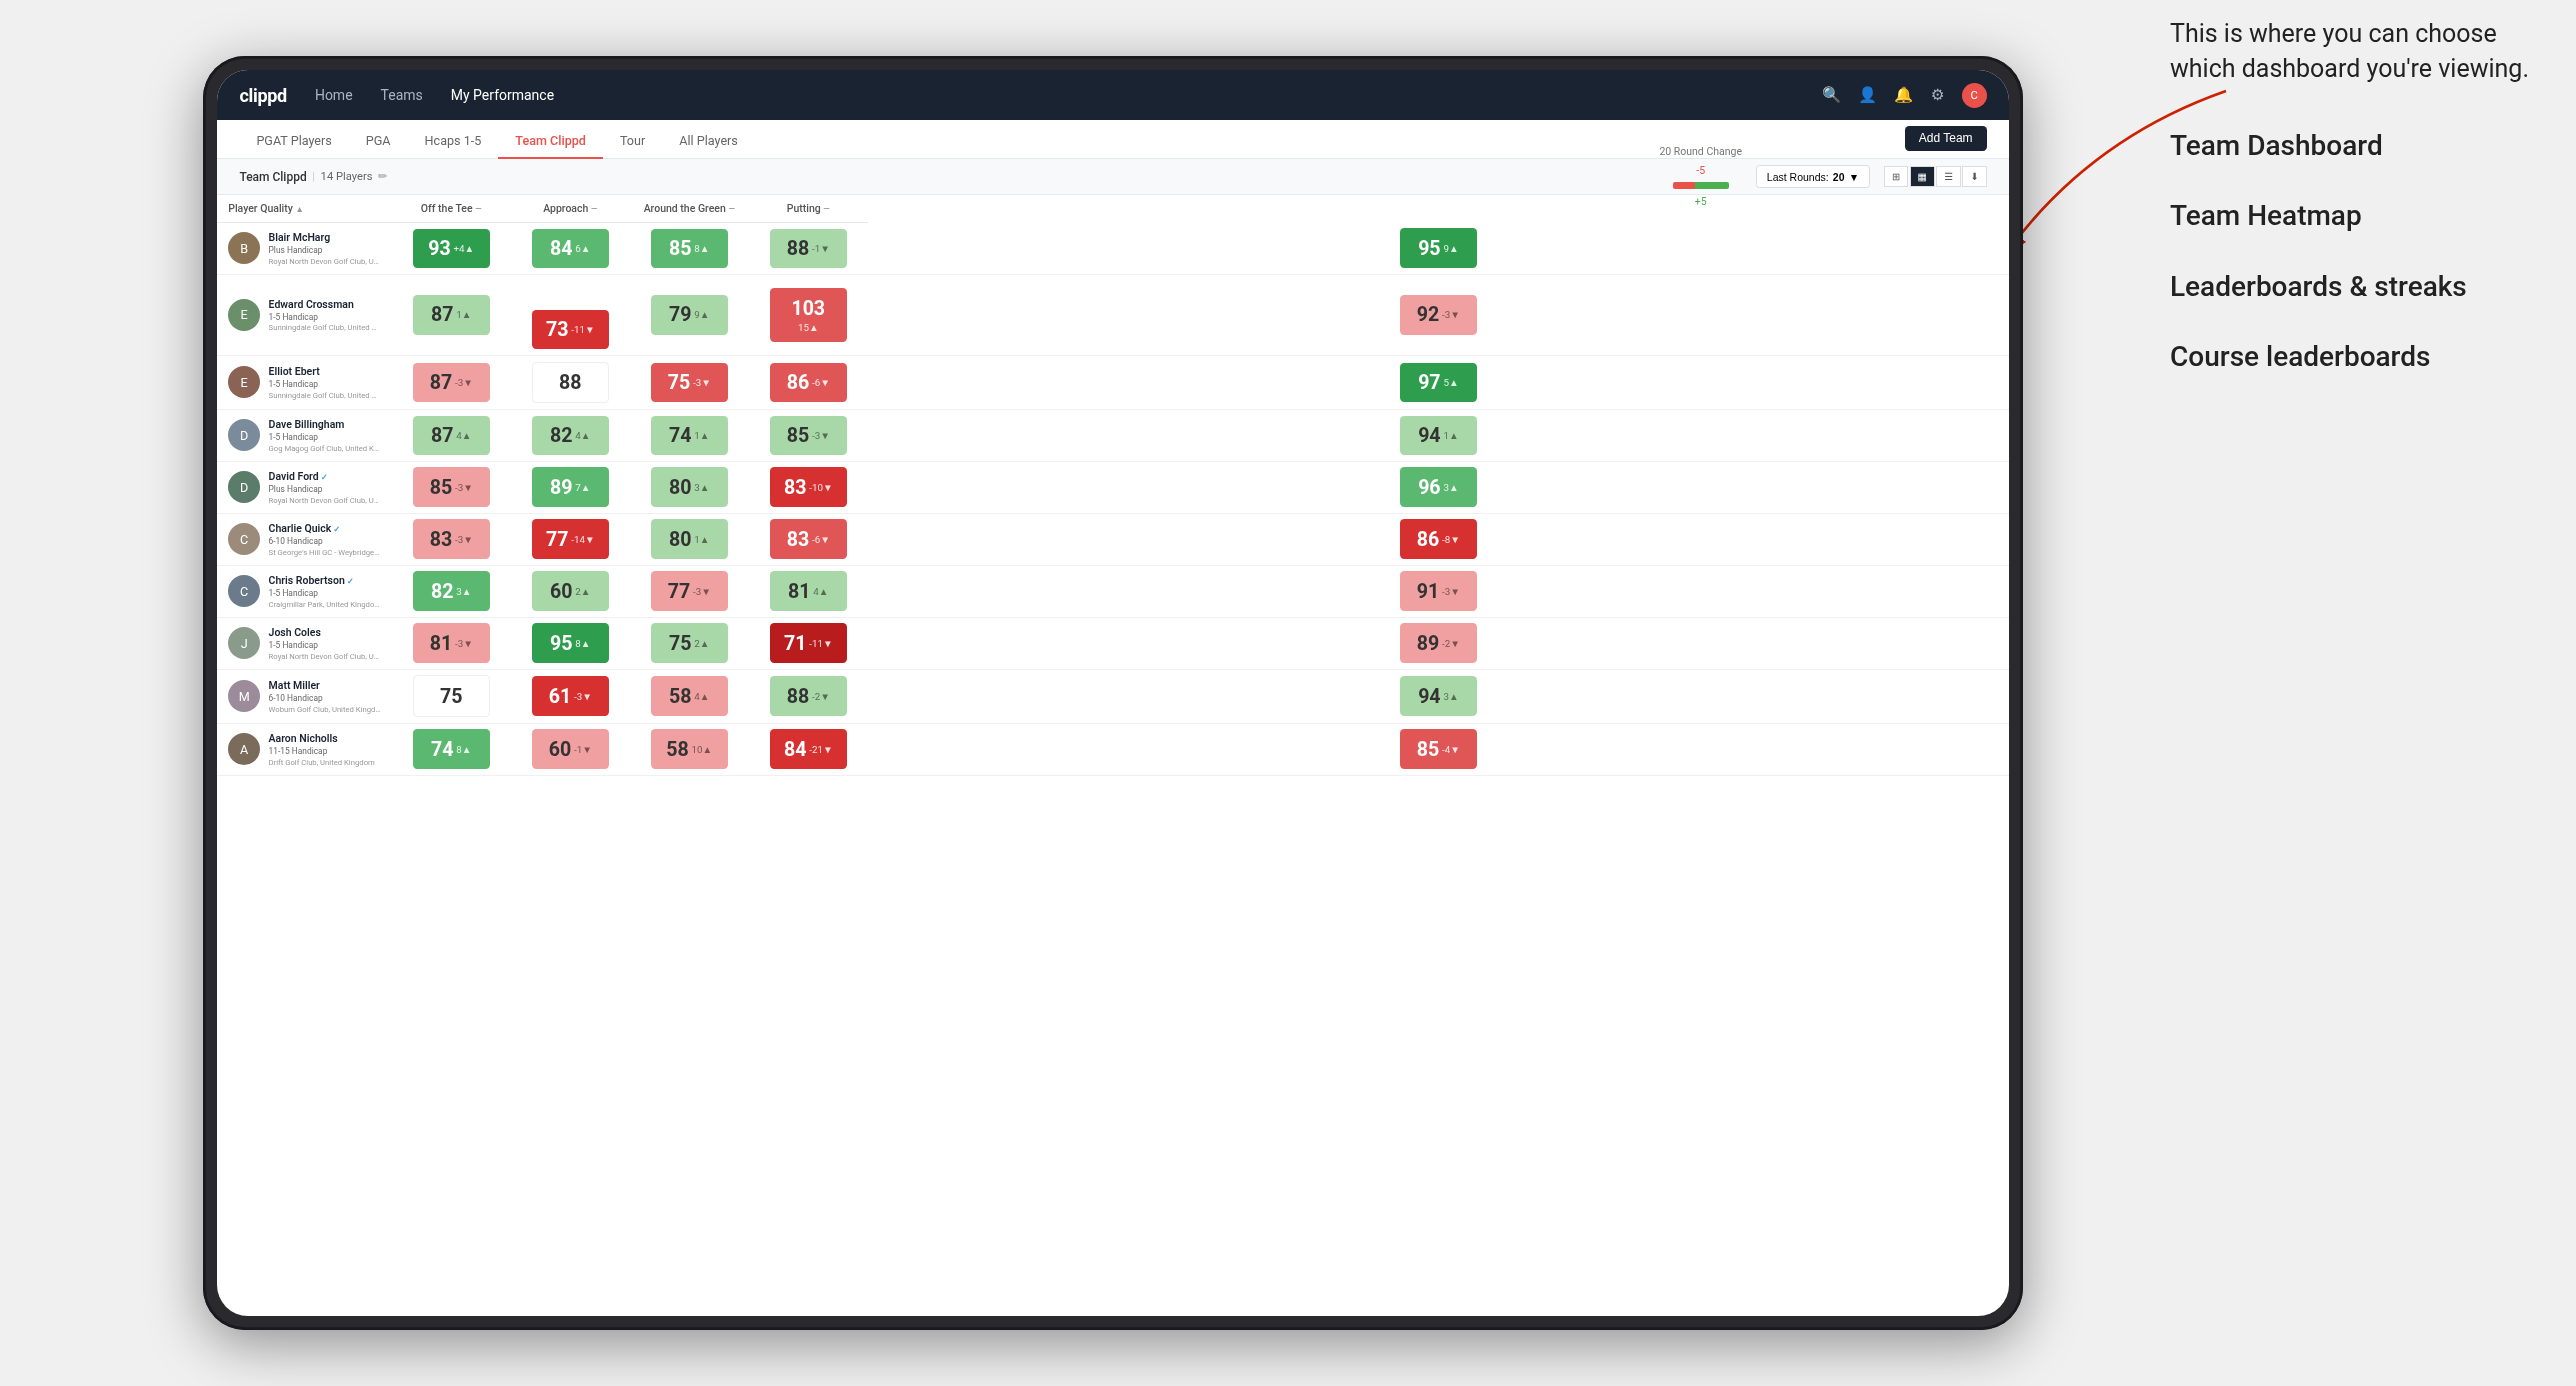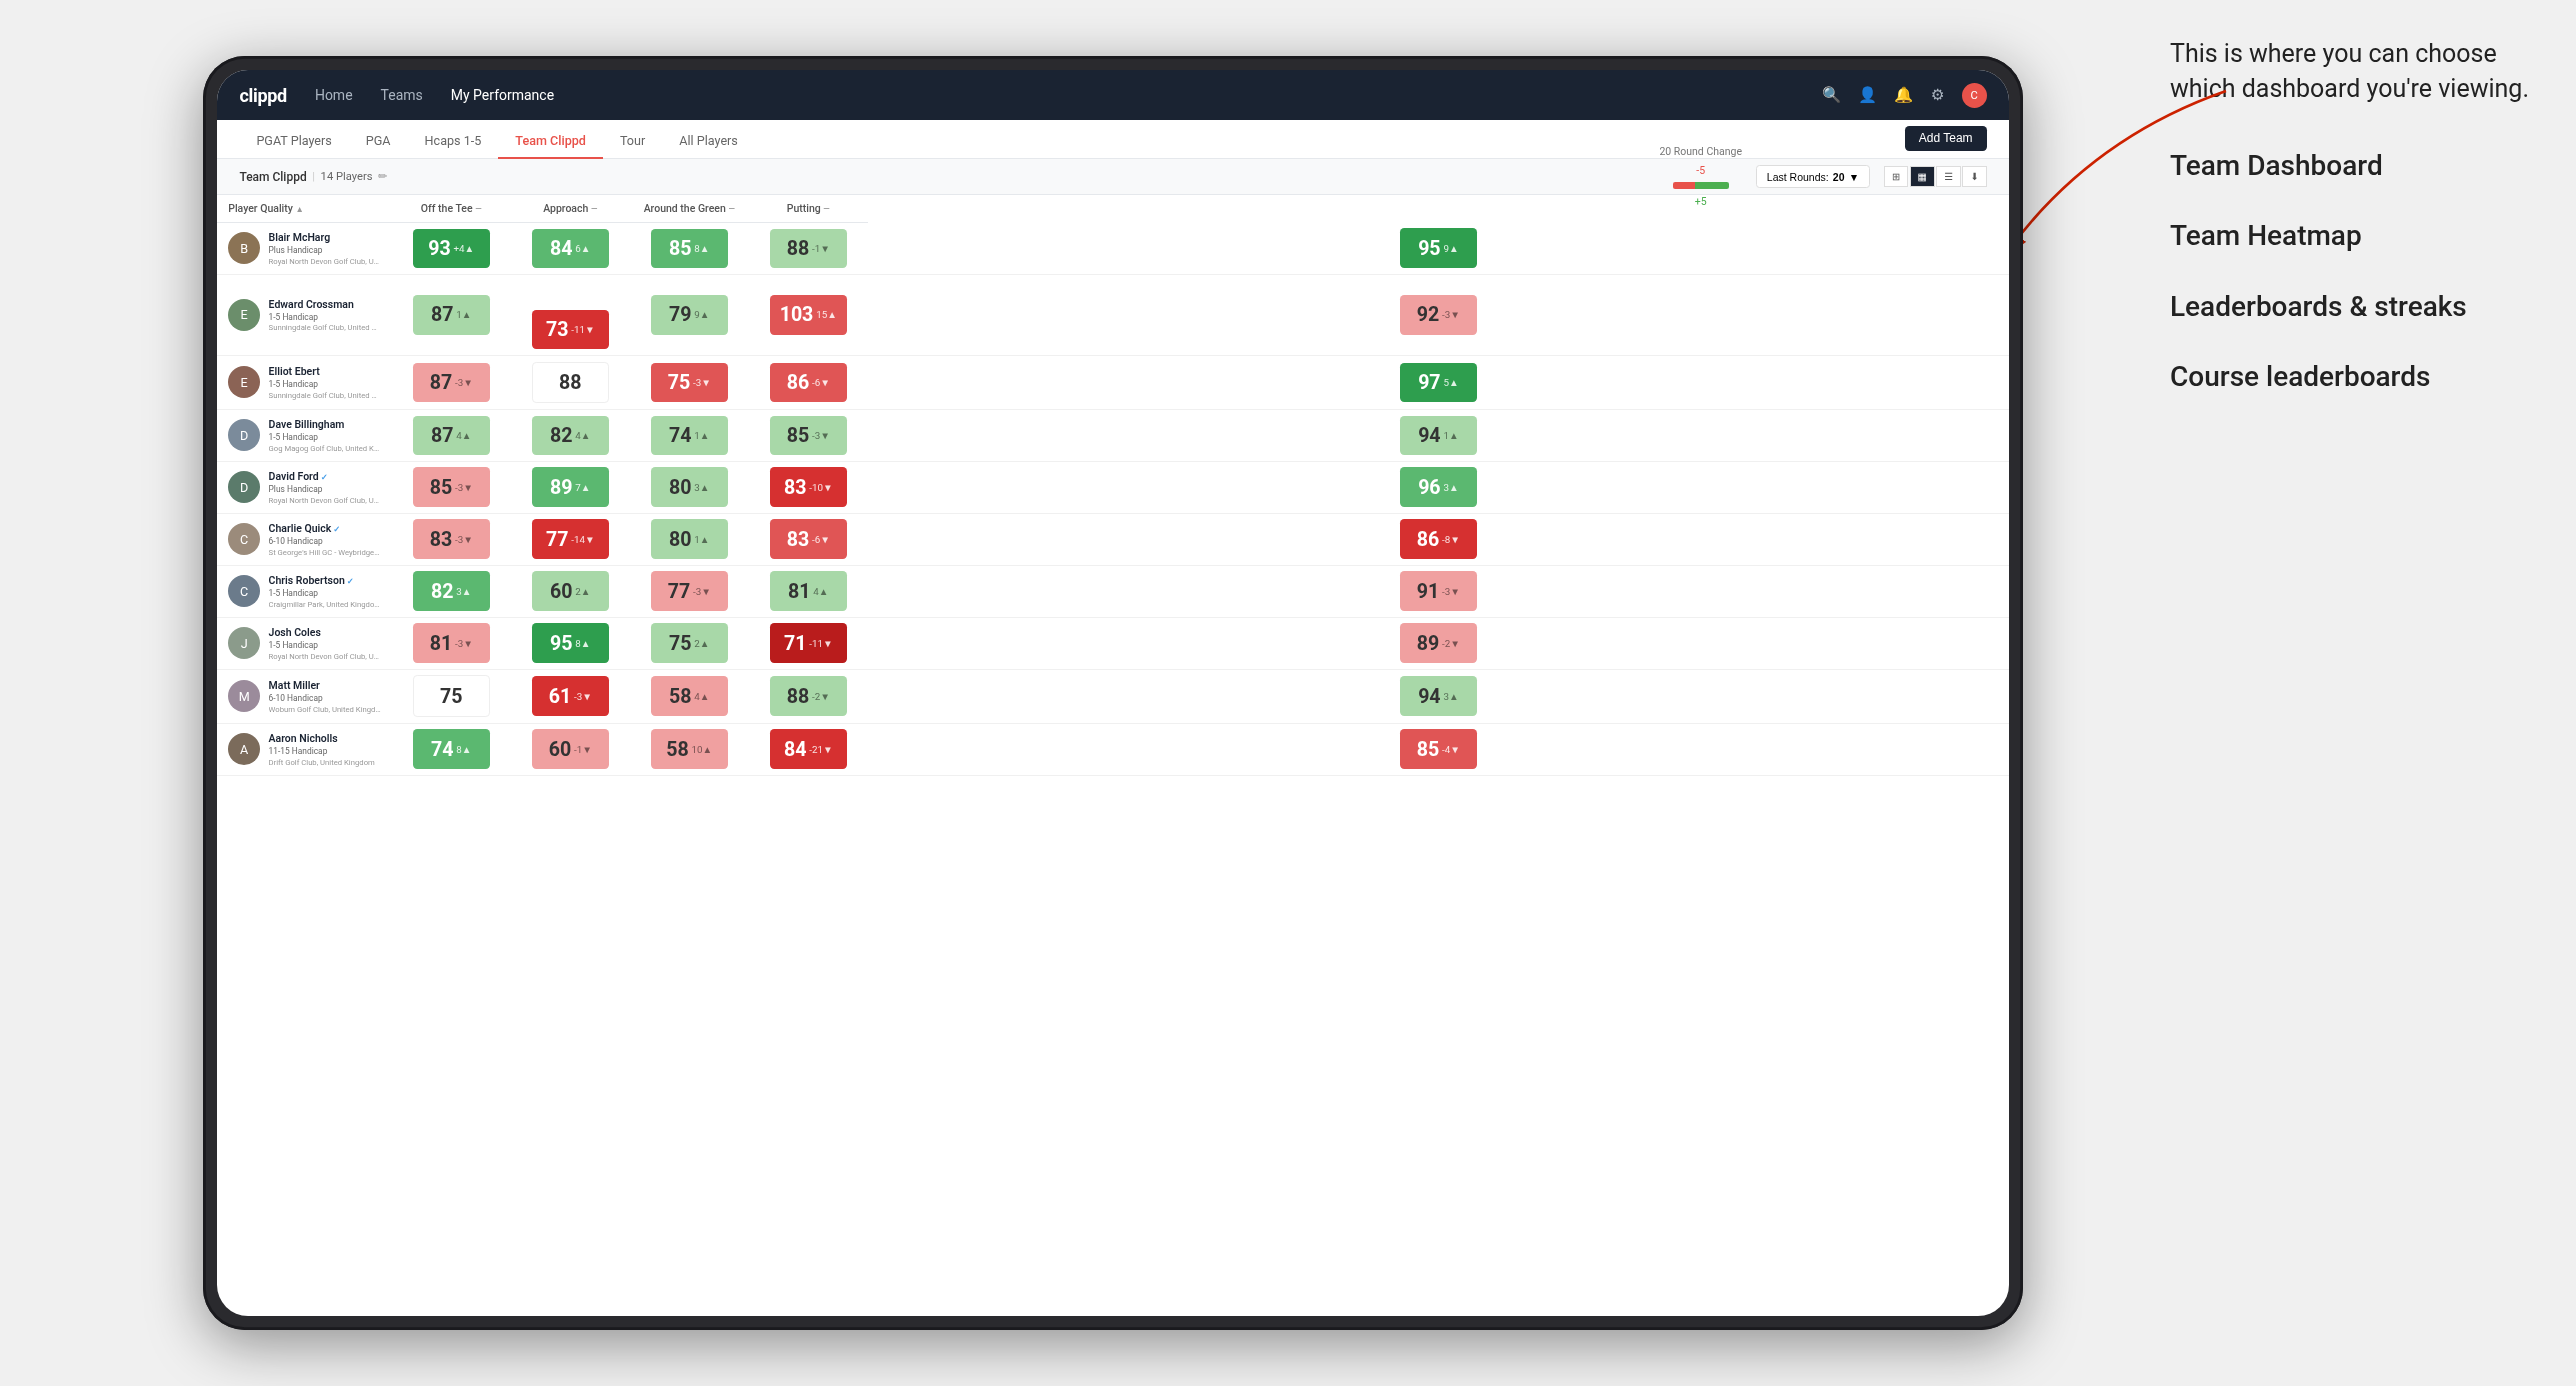--- a/index.html
+++ b/index.html
@@ -9,21 +9,21 @@
       width: 2576px;
       height: 1386px;
       overflow: hidden;
       position: relative;
     }
 
     
     .annotation-area {
       position: absolute;
       right: 42px;
-      top: 36px;
+      top: 16px;
       width: 364px;
     }
     .annotation-callout {
       font-size: 25px;
       color: #222;
       line-height: 1.4;
       margin-bottom: 42px;
     }
     .annotation-list {
       margin-top: 14px;
@@ -503,21 +503,21 @@
         <span class="score-change">-11▼</span>
       </div>
     </td>
               <td class="score-cell">
       <div class="score-box" style="background:#a8d8a8;">
         <span class="score-main-dark">79</span>
         <span class="score-change-dark">9▲</span>
       </div>
     </td>
               <td class="score-cell">
-      <div class="score-box" style="background:#e05555;">
+      <div class="score-box" style="background:#e05555;flex-direction:column;">
         <span class="score-main">103</span>
         <span class="score-change">15▲</span>
       </div>
     </td>
               <td class="score-cell">
       <div class="score-box" style="background:#f0a0a0;">
         <span class="score-main-dark">92</span>
         <span class="score-change-dark">-3▼</span>
       </div>
     </td>

